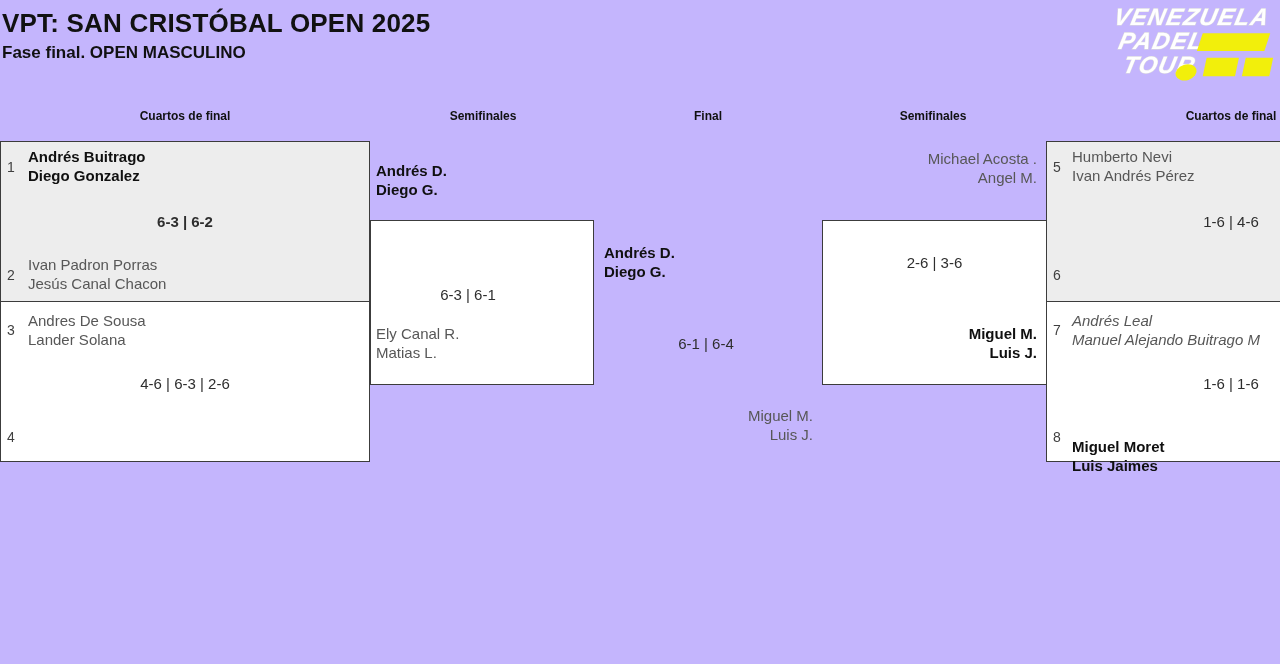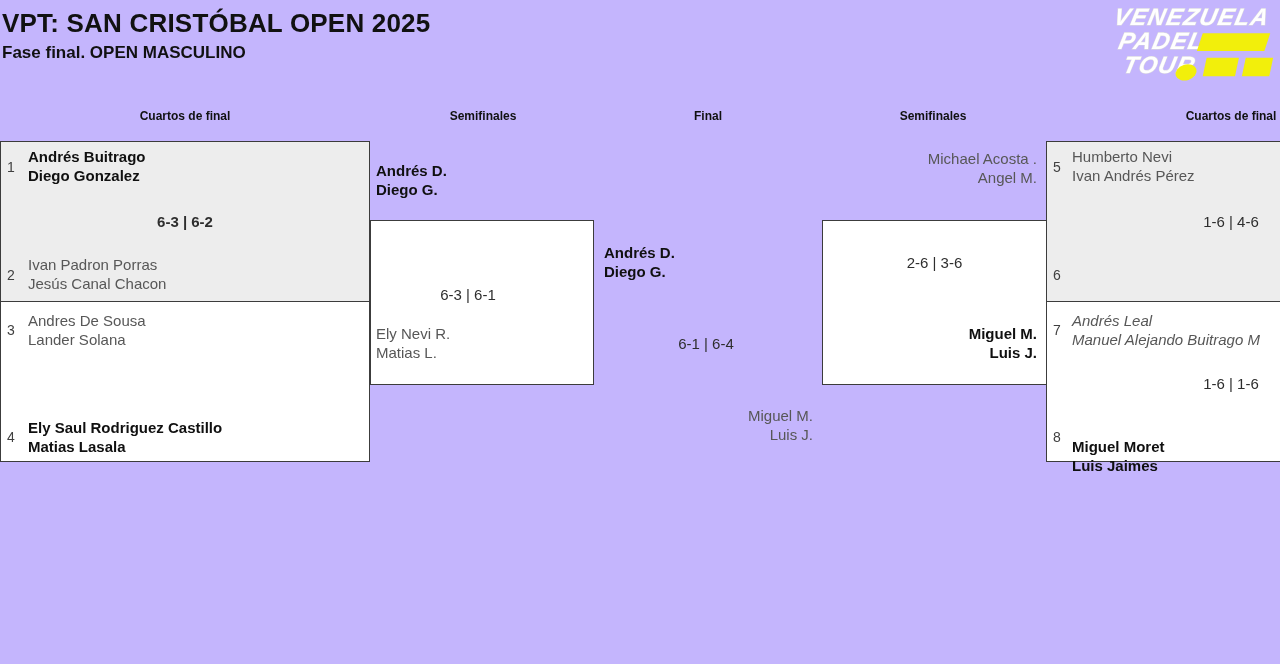--- a/index.html
+++ b/index.html
@@ -63,33 +63,30 @@
     <div>Ivan Padron Porras</div>
     <div>Jesús Canal Chacon</div>
   </div>
   <div class="seed" style="left:7px;top:267px;">2</div>
 
   <div class="seed" style="left:7px;top:322px;">3</div>
   <div class="pair gray" style="left:28px;top:311px;">
     <div>Andres De Sousa</div>
     <div>Lander Solana</div>
   </div>
-  <div class="pair bold" style="left:28px;top:418px;">
-    <div>Ely Saul Rodriguez Castillo</div>
-    <div>Matias Lasala</div>
-  </div>
+  <div class="score" style="left:0;width:370px;top:375px;">4-6 | 6-3 | 2-6</div>
   <div class="seed" style="left:7px;top:429px;">4</div>
 
   <div class="pair bold" style="left:376px;top:161px;">
     <div>Andrés D.</div>
     <div>Diego G.</div>
   </div>
   <div class="score" style="left:370px;width:196px;top:254px;margin-top:32px;">6-3 | 6-1</div>
   <div class="pair gray" style="left:376px;top:324px;">
-    <div>Ely Nevi R.</div>
+    <div>Ely Canal R.</div>
     <div>Matias L.</div>
   </div>
 
   <div class="pair bold" style="left:604px;top:243px;">
     <div>Andrés D.</div>
     <div>Diego G.</div>
   </div>
   <div class="score" style="left:606px;width:200px;top:335px;">6-1 | 6-4</div>
   <div class="pair gray right" style="left:613px;width:200px;top:406px;">
     <div>Miguel M.</div>

